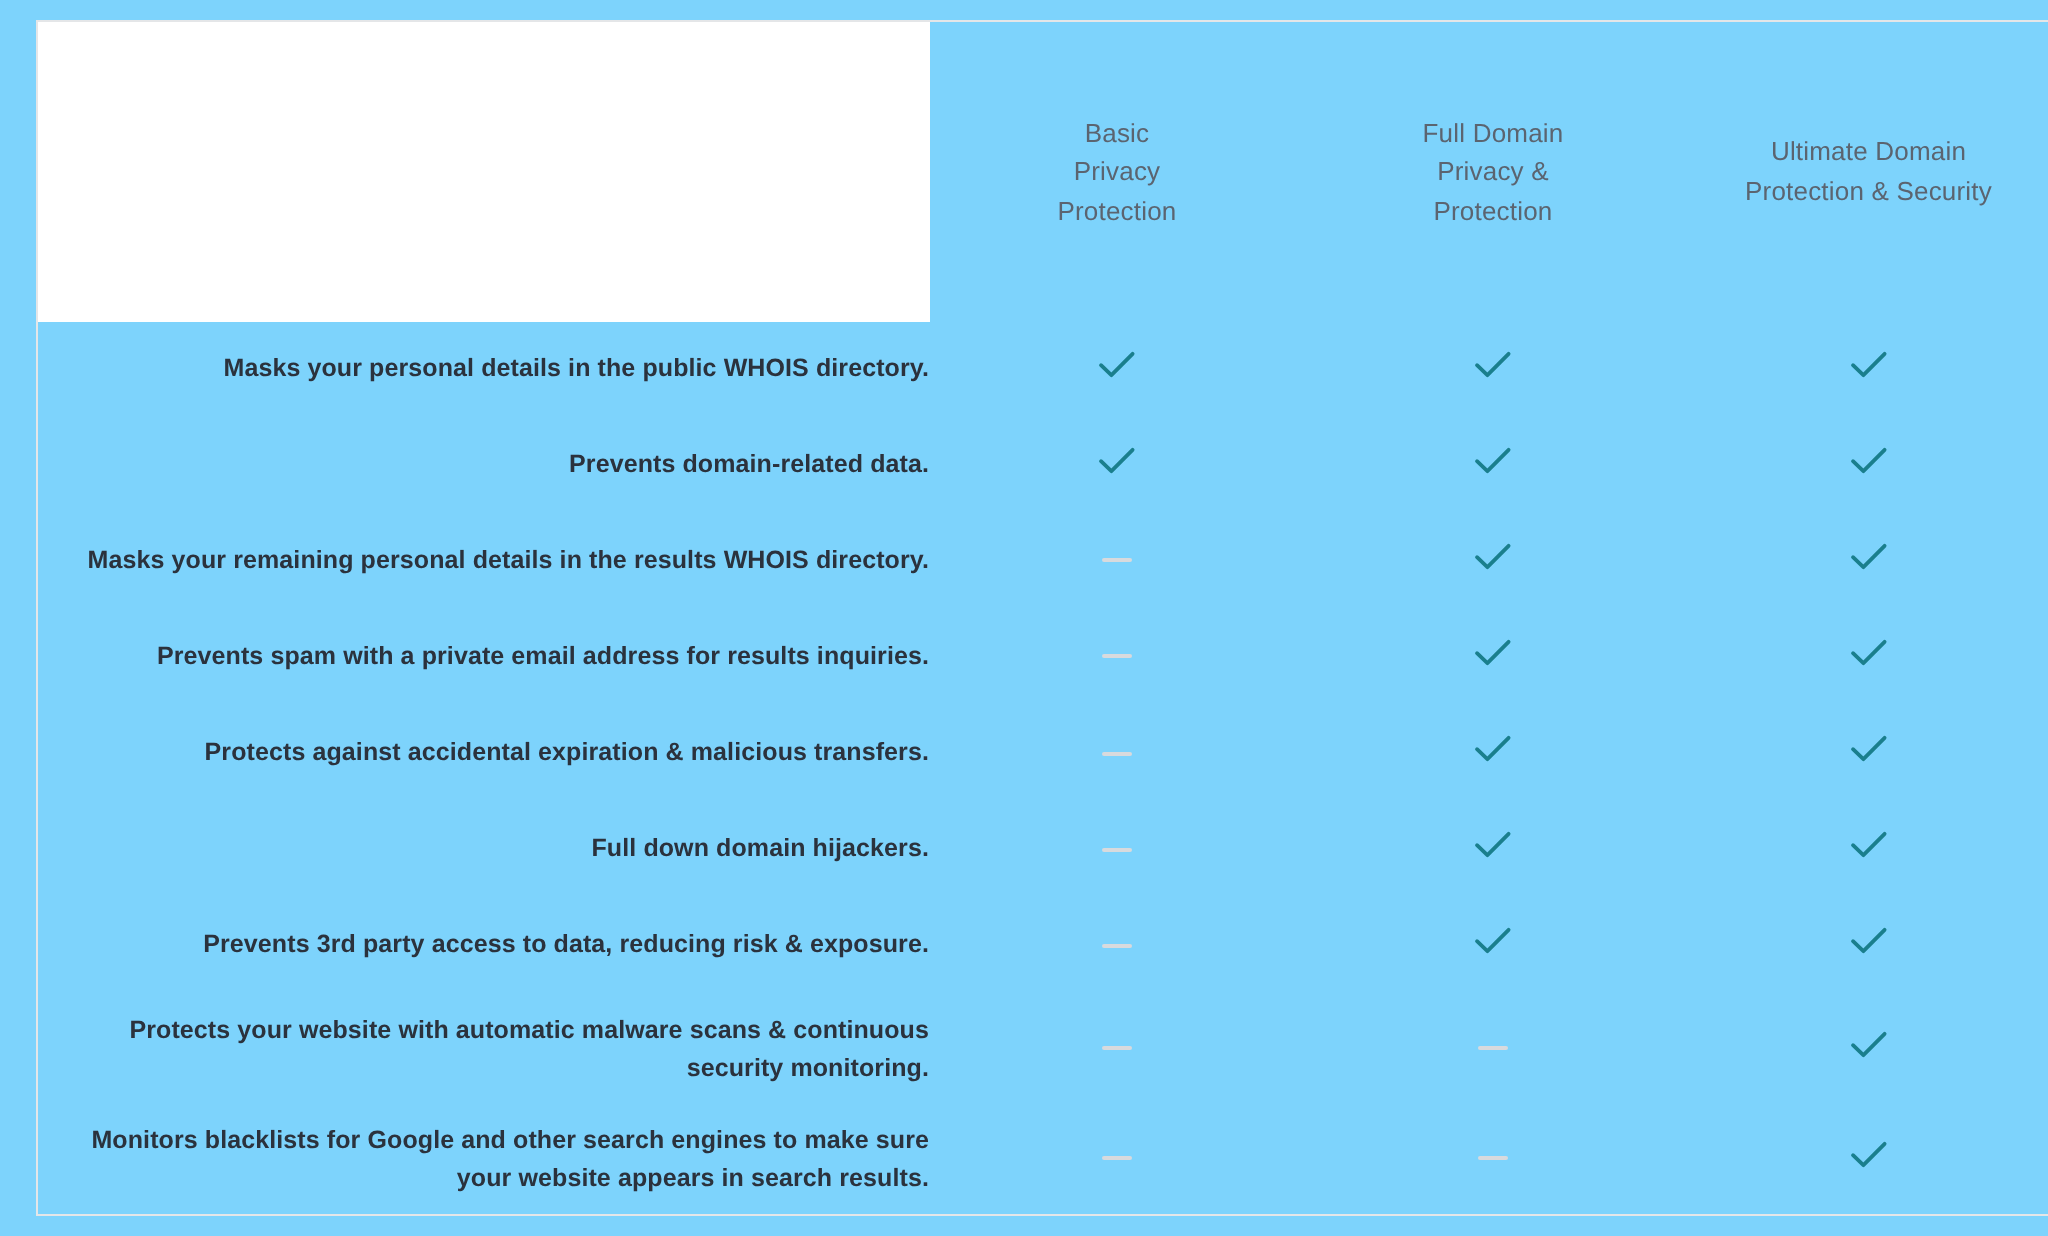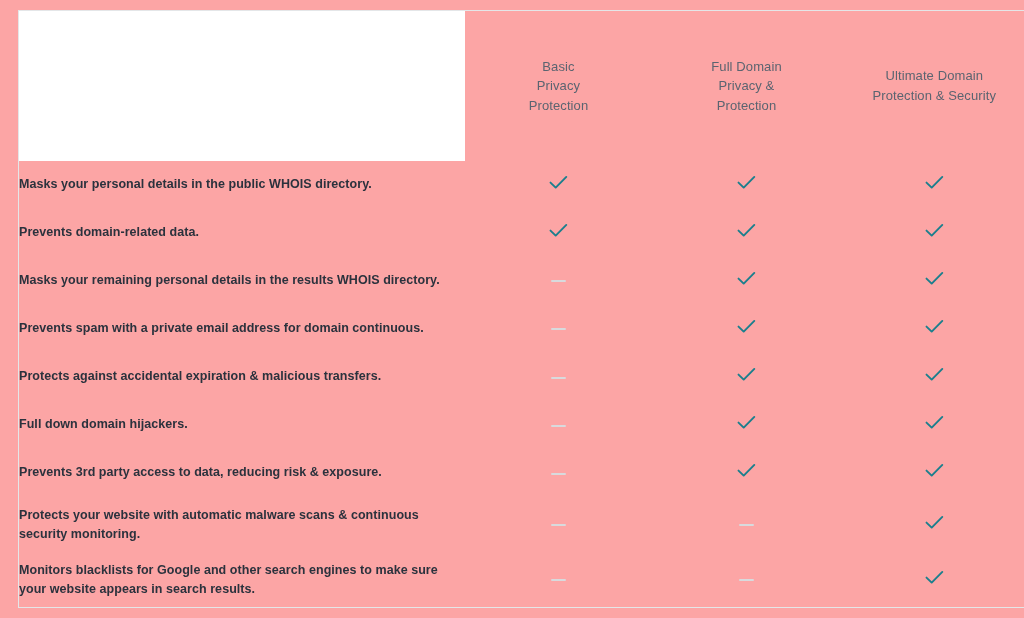--- a/index.html
+++ b/index.html
@@ -11,21 +11,21 @@
     width: 1024px;
     height: 618px;
     font-family: "Liberation Sans", sans-serif;
     overflow: hidden;
   }
 
   .page {
     position: relative;
     width: 1024px;
     height: 618px;
-    background: #fca5a5;
+    background: #7dd3fc;
   }
 
   
   .compare-table {
     position: absolute;
     left: 18px;
     top: 10px;
     width: 988px;
     height: 598px;
     border-top: 1px solid #e4e6e8;
@@ -74,20 +74,21 @@
     letter-spacing: 0.1px;
     padding: 0 18px;
     white-space: pre-line;
   }
 
   
   .feat-row { height: 47px; }
   .feat-row.tall { height: 54px; }
 
   .feature-cell {
+    text-align: right;
     padding: 0 24px 0 28px;
   }
 
   .feature-text {
     display: block;
     font-size: 12.5px;
     font-weight: 700;
     line-height: 19px;
     color: #2b323d;
     letter-spacing: 0.05px;
@@ -177,21 +178,21 @@
           <td class="plan-cell"><span class="mark"><span class="dash" style="background: rgb(216, 218, 221);"></span></span></td>
           <td class="plan-cell"><span class="mark"><svg width="19" height="15" viewBox="0 0 19 15">
                 <path d="M1.5 7.6 L6.7 12.6 L17.3 1.9" fill="none" stroke="#1a7f8d" stroke-width="1.9" stroke-linecap="round" stroke-linejoin="round"></path>
               </svg></span></td>
           <td class="plan-cell"><span class="mark"><svg width="19" height="15" viewBox="0 0 19 15">
                 <path d="M1.5 7.6 L6.7 12.6 L17.3 1.9" fill="none" stroke="#1a7f8d" stroke-width="1.9" stroke-linecap="round" stroke-linejoin="round"></path>
               </svg></span></td>
         </tr>
         <tr class="feat-row">
           <td class="feature-cell">
-            <span class="feature-text">Prevents spam with a private email address for domain continuous.</span>
+            <span class="feature-text">Prevents spam with a private email address for results inquiries.</span>
           </td>
           <td class="plan-cell"><span class="mark"><span class="dash" style="background: rgb(216, 218, 221);"></span></span></td>
           <td class="plan-cell"><span class="mark"><svg width="19" height="15" viewBox="0 0 19 15">
                 <path d="M1.5 7.6 L6.7 12.6 L17.3 1.9" fill="none" stroke="#1a7f8d" stroke-width="1.9" stroke-linecap="round" stroke-linejoin="round"></path>
               </svg></span></td>
           <td class="plan-cell"><span class="mark"><svg width="19" height="15" viewBox="0 0 19 15">
                 <path d="M1.5 7.6 L6.7 12.6 L17.3 1.9" fill="none" stroke="#1a7f8d" stroke-width="1.9" stroke-linecap="round" stroke-linejoin="round"></path>
               </svg></span></td>
         </tr>
         <tr class="feat-row">

